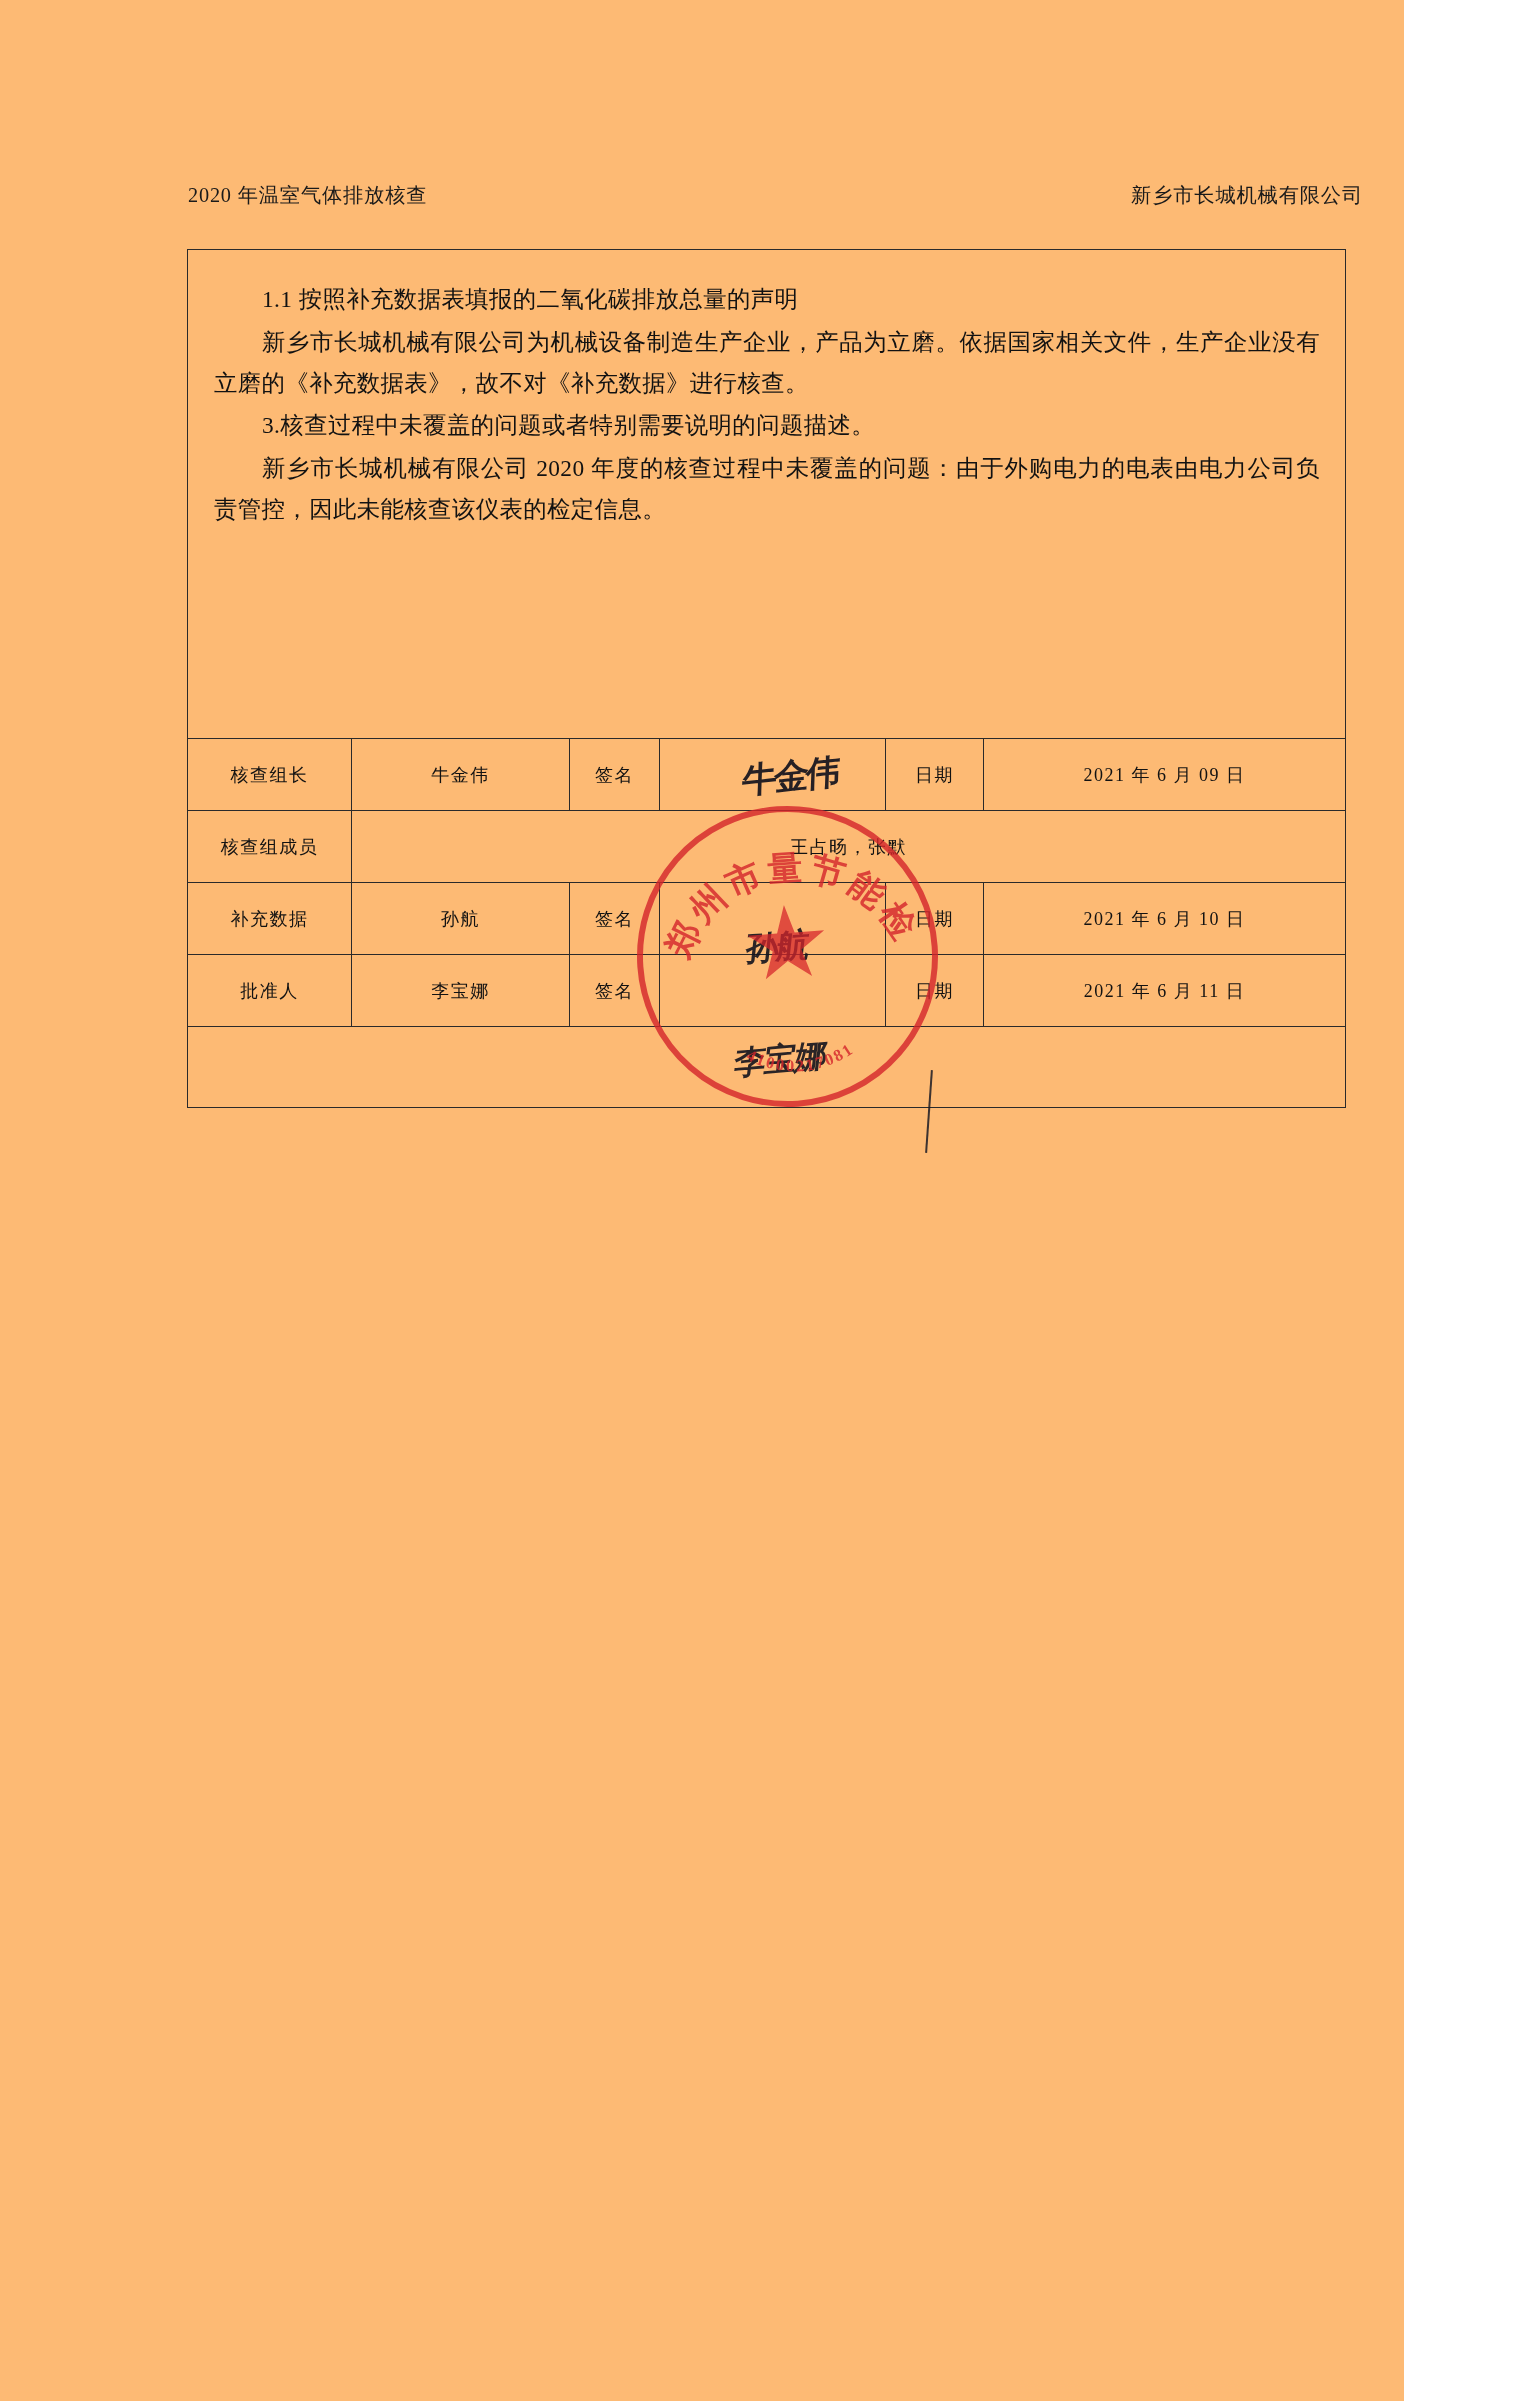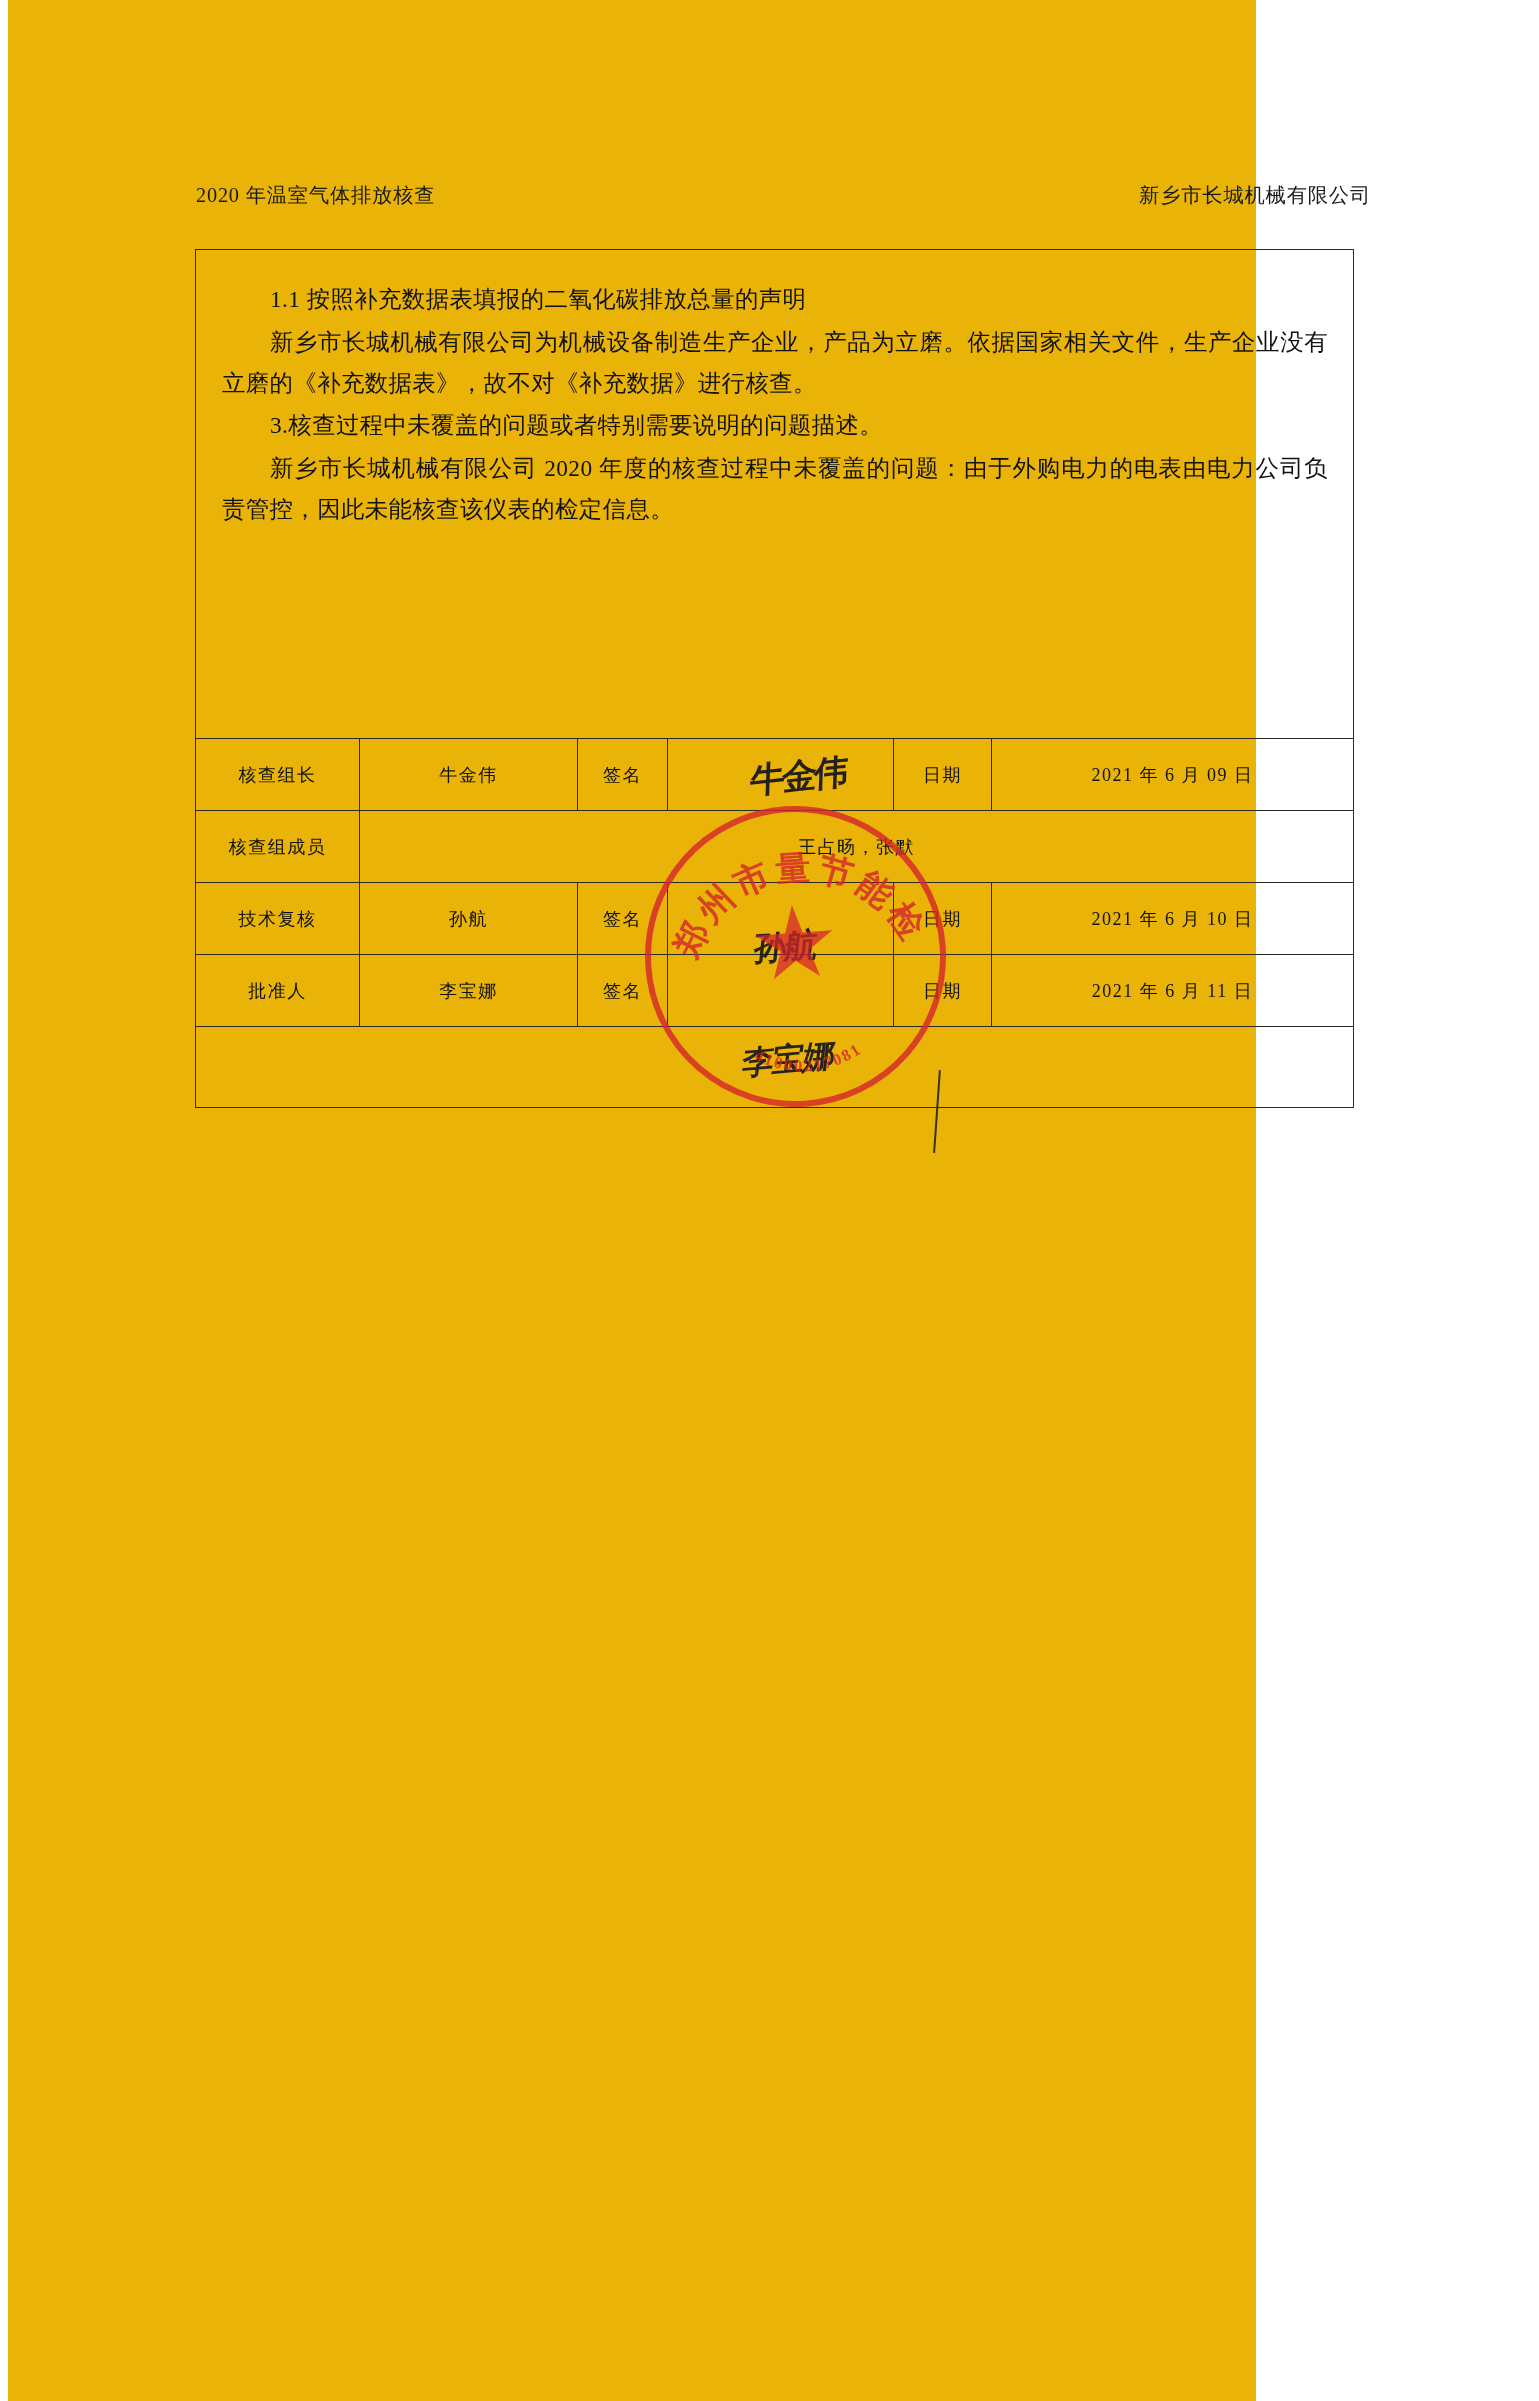--- a/index.html
+++ b/index.html
@@ -11,25 +11,25 @@
     width: 1540px;
     height: 2401px;
     position: relative;
     font-family: "Liberation Serif", serif;
     color: #111;
     overflow: hidden;
   }
 
   .page {
     position: absolute;
-    left: 8px;
+    left: 0;
     top: 0;
-    width: 1248px;
+    width: 1404px;
     height: 2401px;
-    background: #eab308;
+    background: #fdba74;
   }
 
   
   .header {
     position: absolute;
     left: 188px;
     top: 181px;
     width: 1175px;
     display: flex;
     justify-content: space-between;
@@ -227,21 +227,21 @@
       <td class="col-siglbl">签名</td>
       <td class="col-sig"></td>
       <td class="col-datelbl">日期</td>
       <td class="col-date">2021 年 6 月 09 日</td>
     </tr>
     <tr>
       <td class="col-role td-left">核查组成员</td>
       <td class="td-members" colspan="5">王占旸，张默</td>
     </tr>
     <tr>
-      <td class="col-role td-left">技术复核</td>
+      <td class="col-role td-left">补充数据</td>
       <td class="col-name">孙航</td>
       <td class="col-siglbl">签名</td>
       <td class="col-sig"></td>
       <td class="col-datelbl">日期</td>
       <td class="col-date">2021 年 6 月 10 日</td>
     </tr>
     <tr>
       <td class="col-role td-left">批准人</td>
       <td class="col-name">李宝娜</td>
       <td class="col-siglbl">签名</td>

